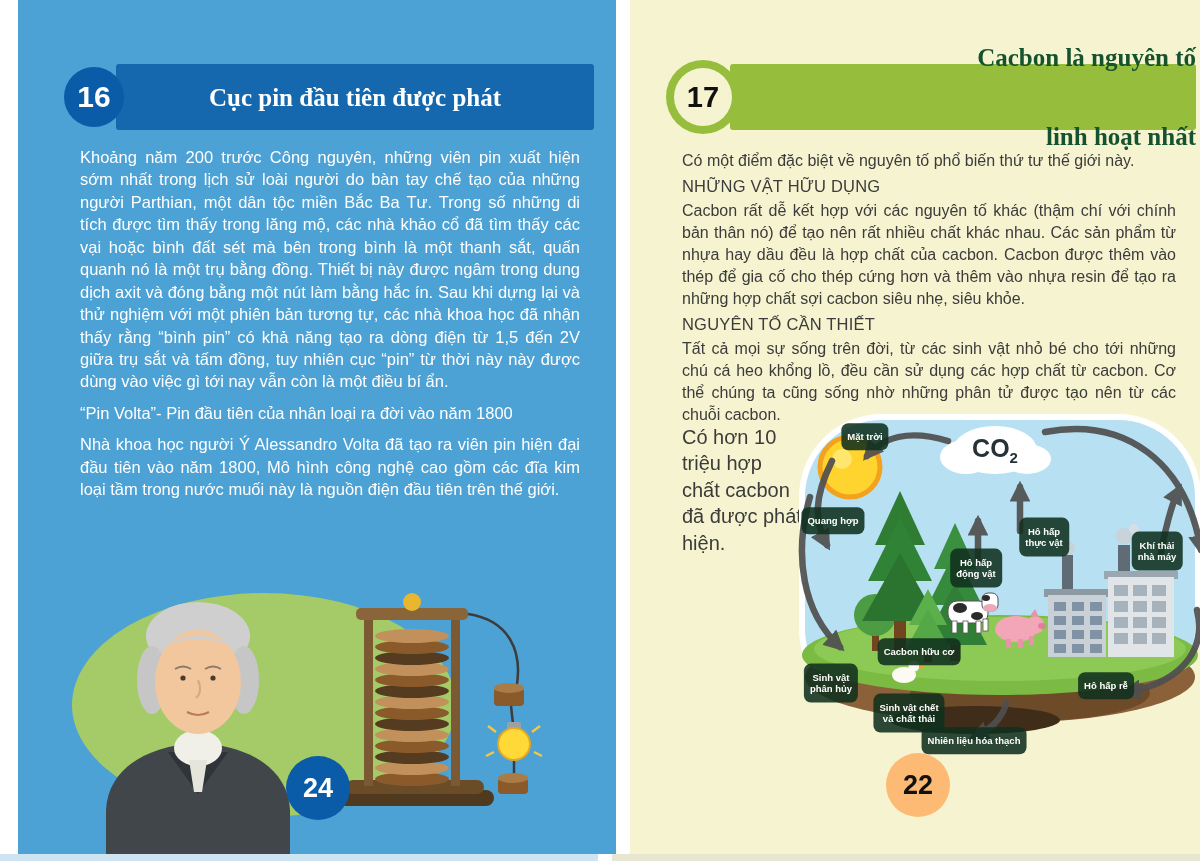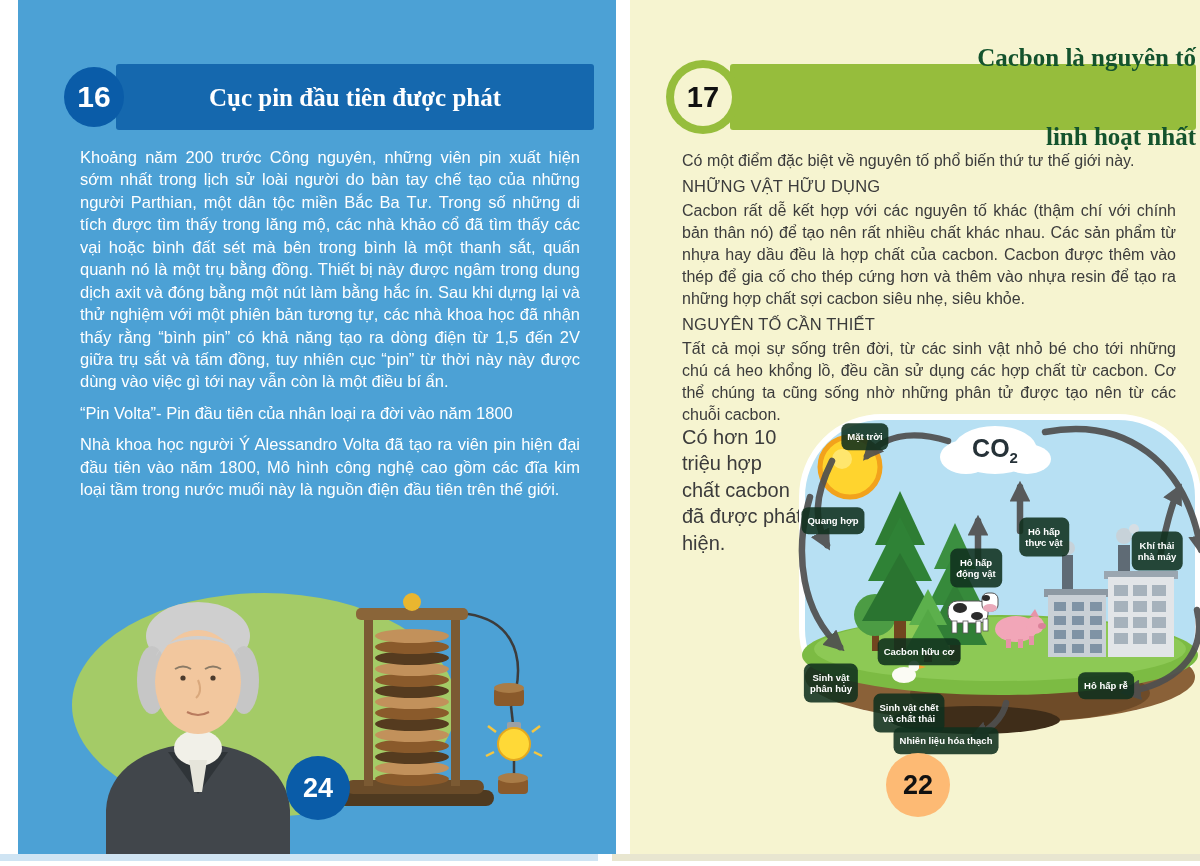--- a/index.html
+++ b/index.html
@@ -290,20 +290,20 @@
     <div class="cycle-label" style="left:527px; top:551px;">Khí thải
 nhà máy</div>
     <div class="cycle-label" style="left:346px; top:568px;">Hô hấp
 động vật</div>
     <div class="cycle-label" style="left:289px; top:652px;">Cacbon hữu cơ</div>
     <div class="cycle-label" style="left:201px; top:683px;">Sinh vật
 phân hủy</div>
     <div class="cycle-label" style="left:279px; top:713px;">Sinh vật chết
 và chất thải</div>
     <div class="cycle-label" style="left:476px; top:686px;">Hô hấp rễ</div>
-    <div class="cycle-label" style="left:316px; top:741px;">Nhiên liệu hóa thạch</div>
+    <div class="cycle-label" style="left:344px; top:741px;">Nhiên liệu hóa thạch</div>
 
     <div class="page-num page-num-right">22</div>
   </div>
 
   <div class="bottom-strip" style="left:0; width:598px; background:#CFE4F3;"></div>
   <div class="bottom-strip" style="left:612px; width:588px; background:#E8E6D0;"></div>
 </div>
 
 </body></html>

